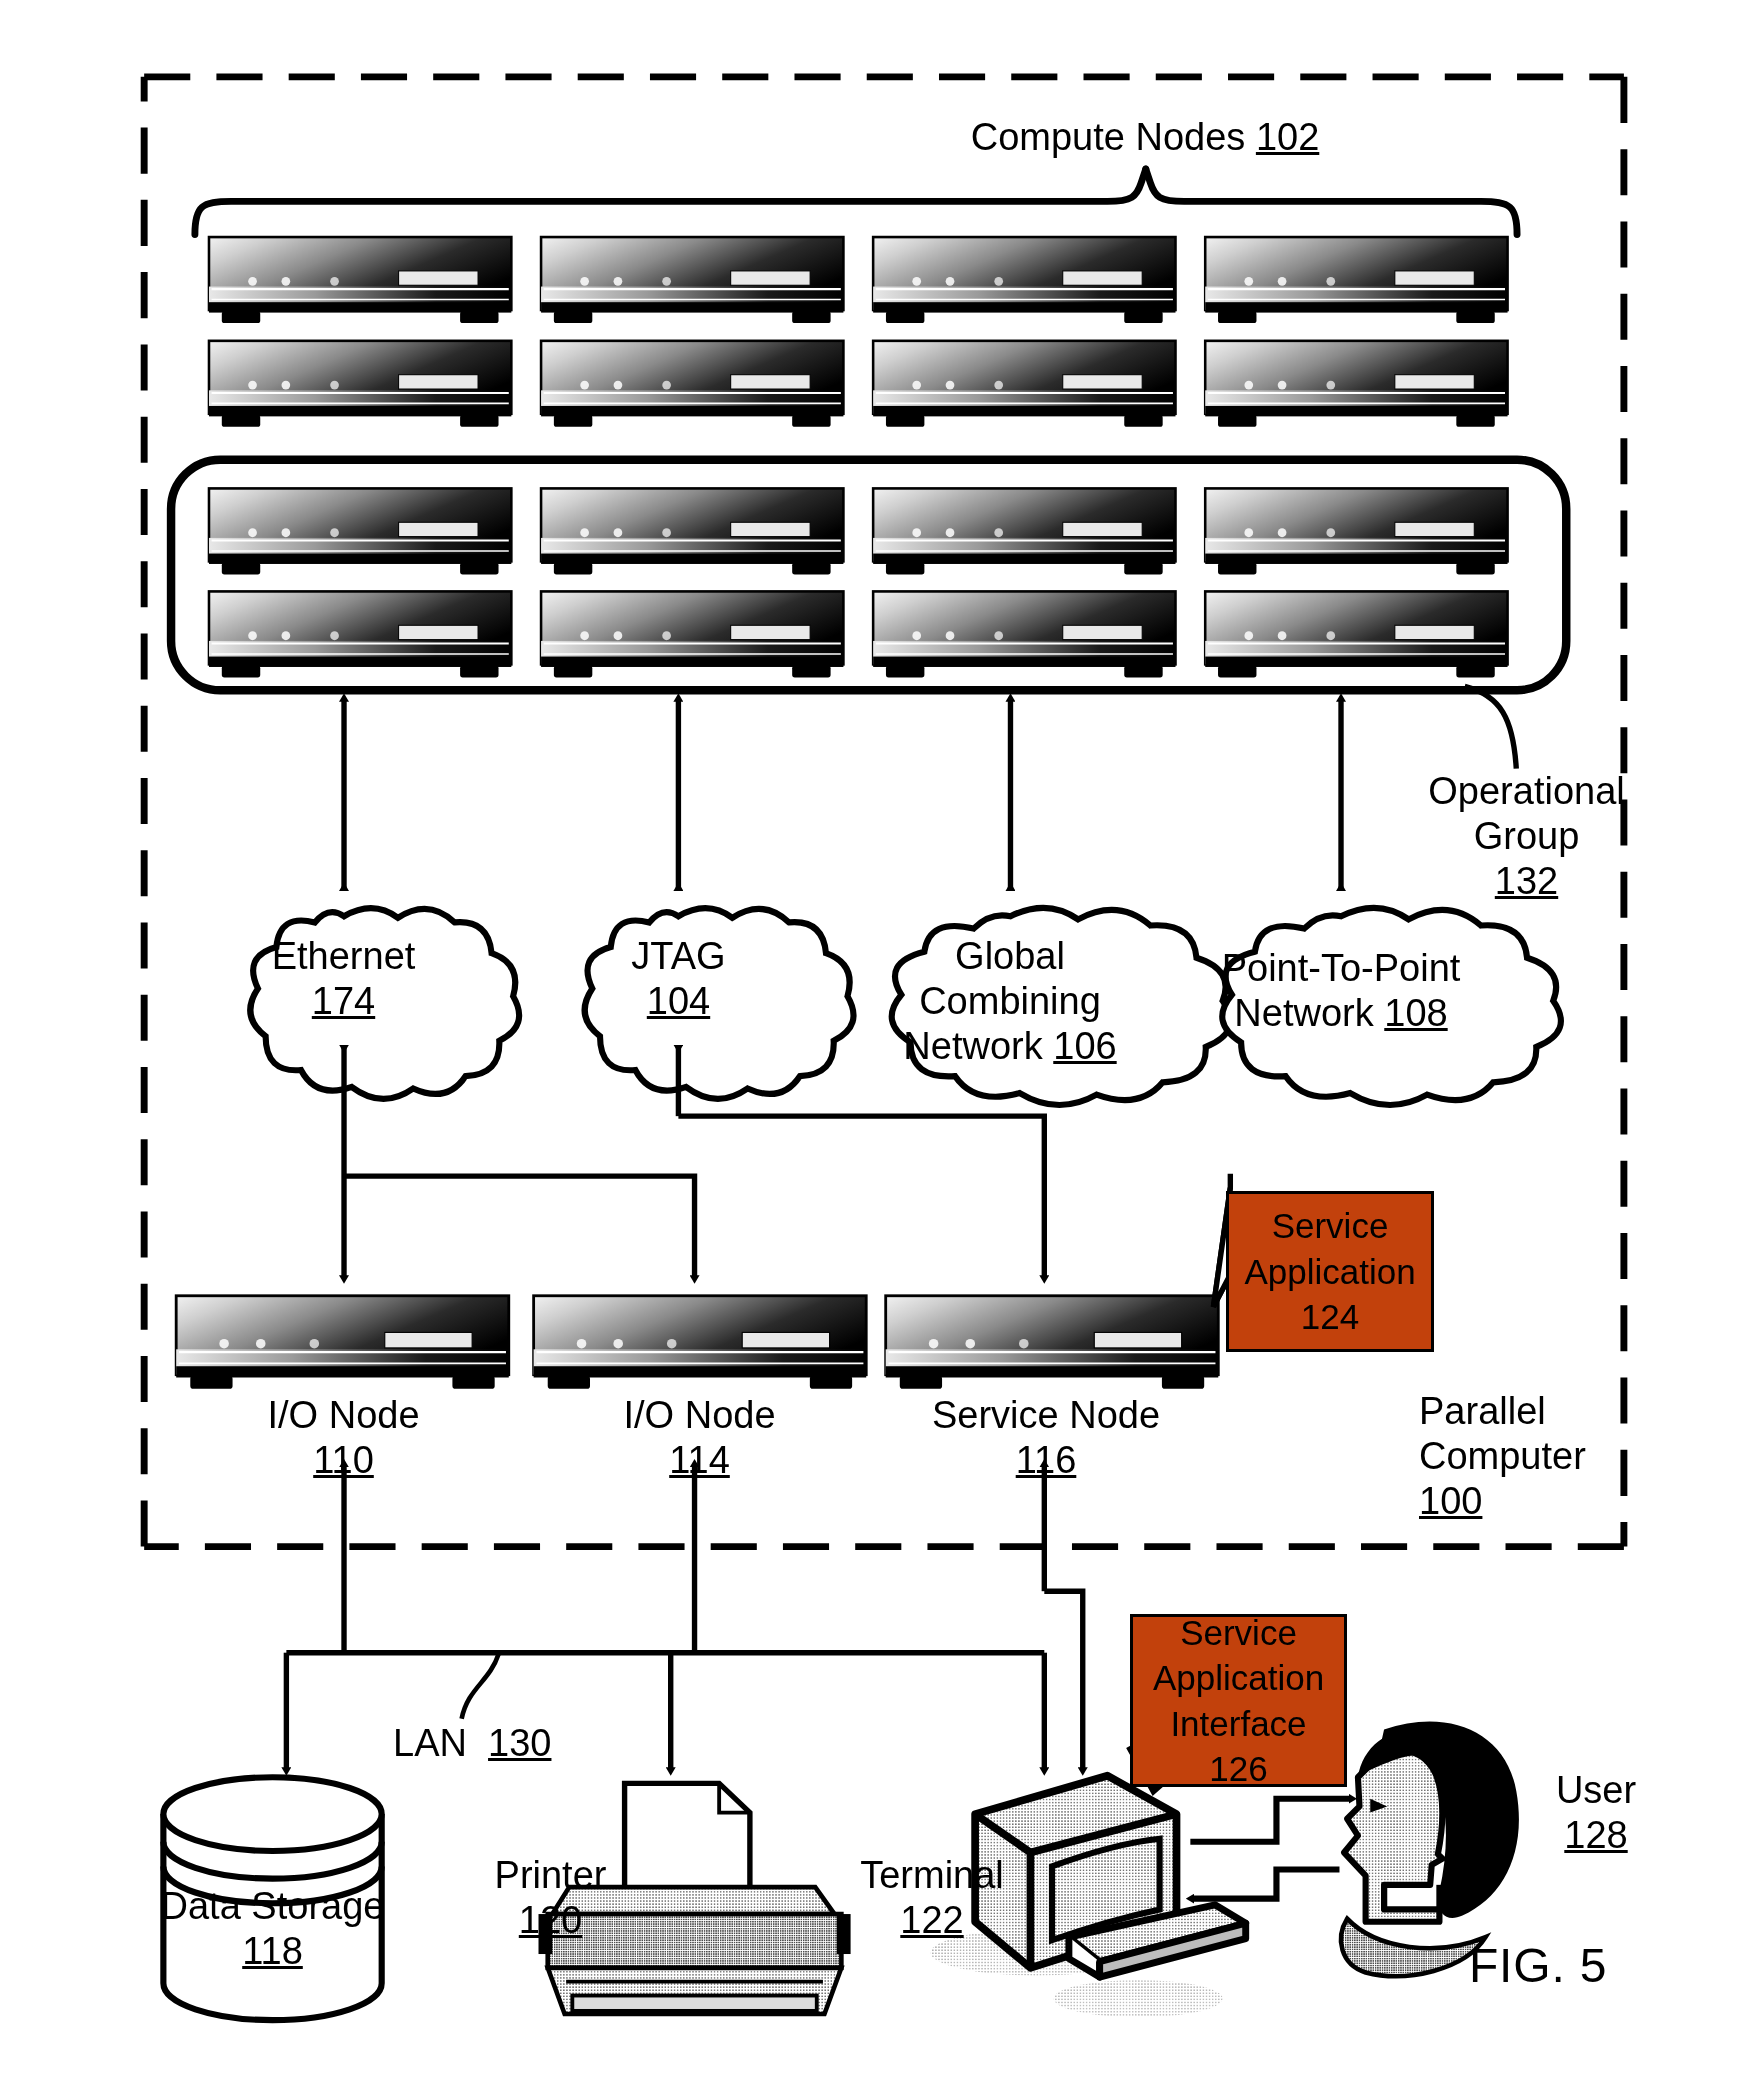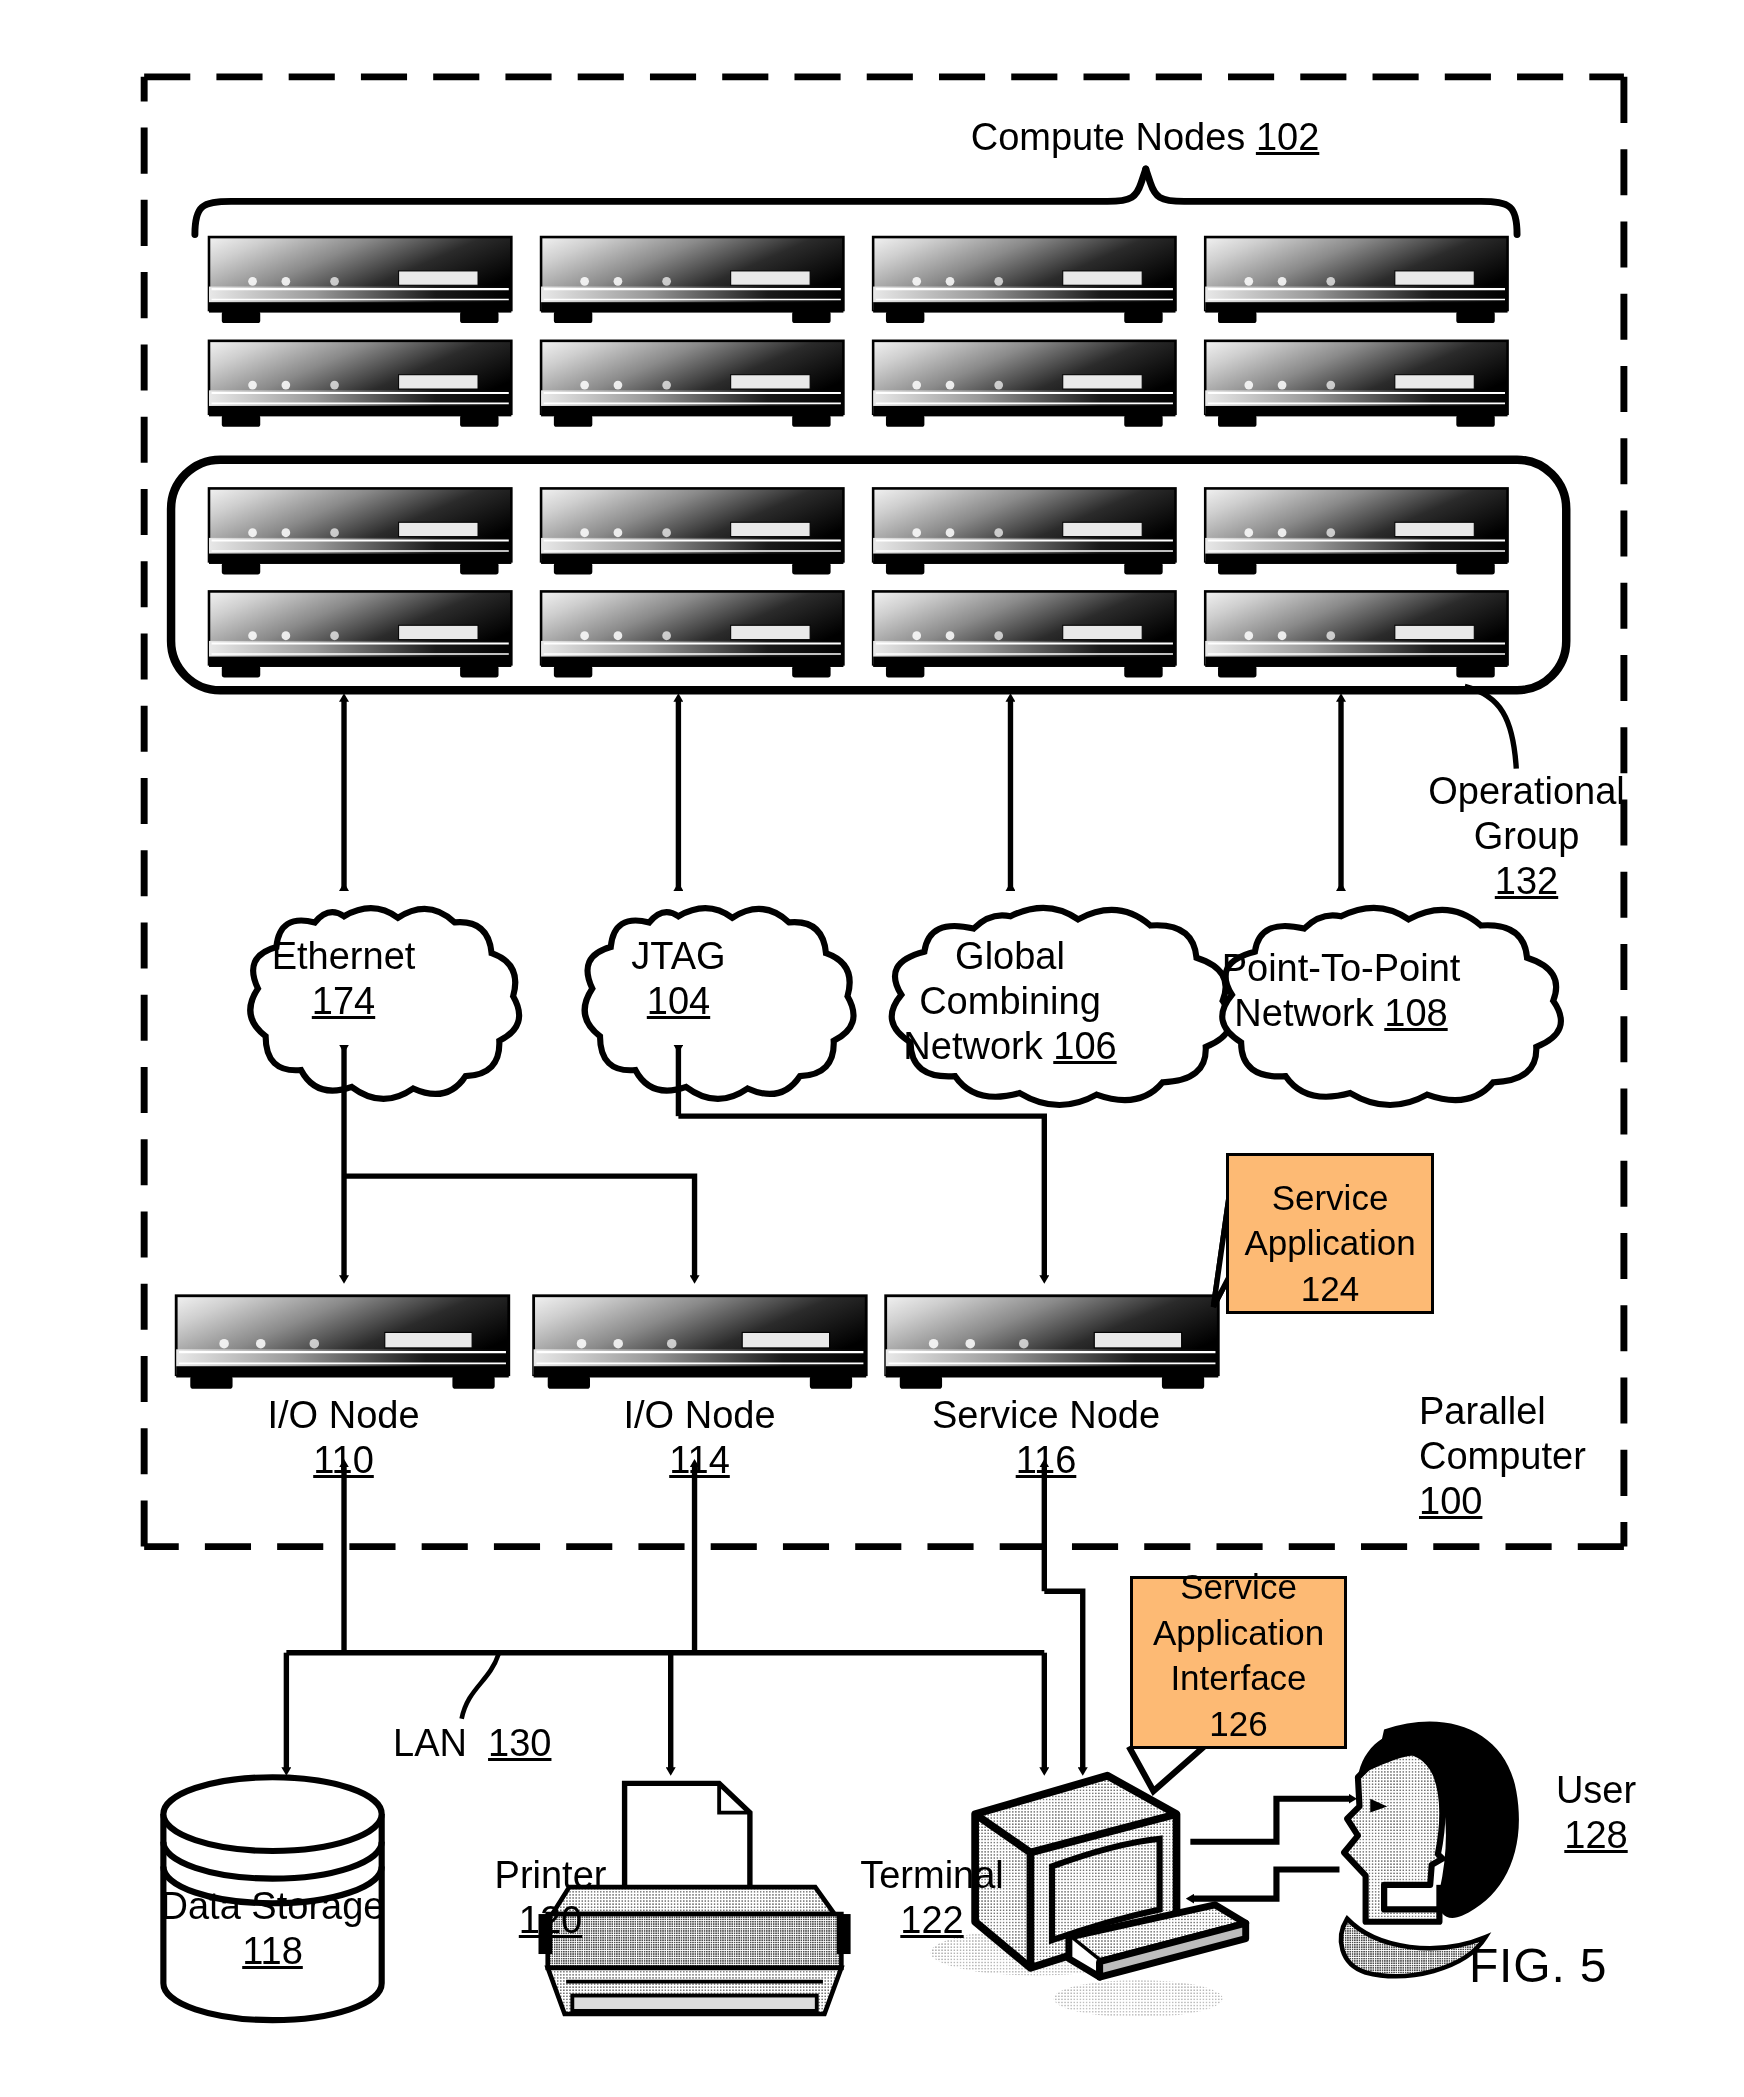--- a/index.html
+++ b/index.html
@@ -5,23 +5,23 @@
   html,body{margin:0;padding:0;background:#fff;}
   body{width:1745px;height:2097px;position:relative;overflow:hidden;
        font-family:"Liberation Sans",sans-serif;color:#000;}
   #stage{position:absolute;left:0;top:0;width:1745px;height:2097px;}
   svg.layer{position:absolute;left:0;top:0;width:1745px;height:2097px;overflow:visible;}
   .lbl{position:absolute;text-align:center;line-height:1.18;color:#000;}
   .lbl .ref{text-decoration:underline;}
   .t50{font-size:38px;}
   .figlabel{position:absolute;font-size:48px;letter-spacing:0.8px;}
   .boxlbl{position:absolute;display:flex;flex-direction:column;
-          align-items:center;justify-content:flex-end;
-          border:3.1px solid #000;background:#fdba74;box-sizing:border-box;
-          font-size:35px;line-height:1.3;}
+          align-items:center;justify-content:center;
+          border:3.1px solid #000;background:#c2410c;box-sizing:border-box;
+          font-size:35px;line-height:1.3;margin-top:38px;}
 </style>
 </head>
 <body>
 
 <div id="stage">
 
   <svg class="layer" viewBox="0 0 2269 2728">
     <defs>
 
       <linearGradient id="srvg" x1="0" y1="0" x2="1" y2="0.55">

